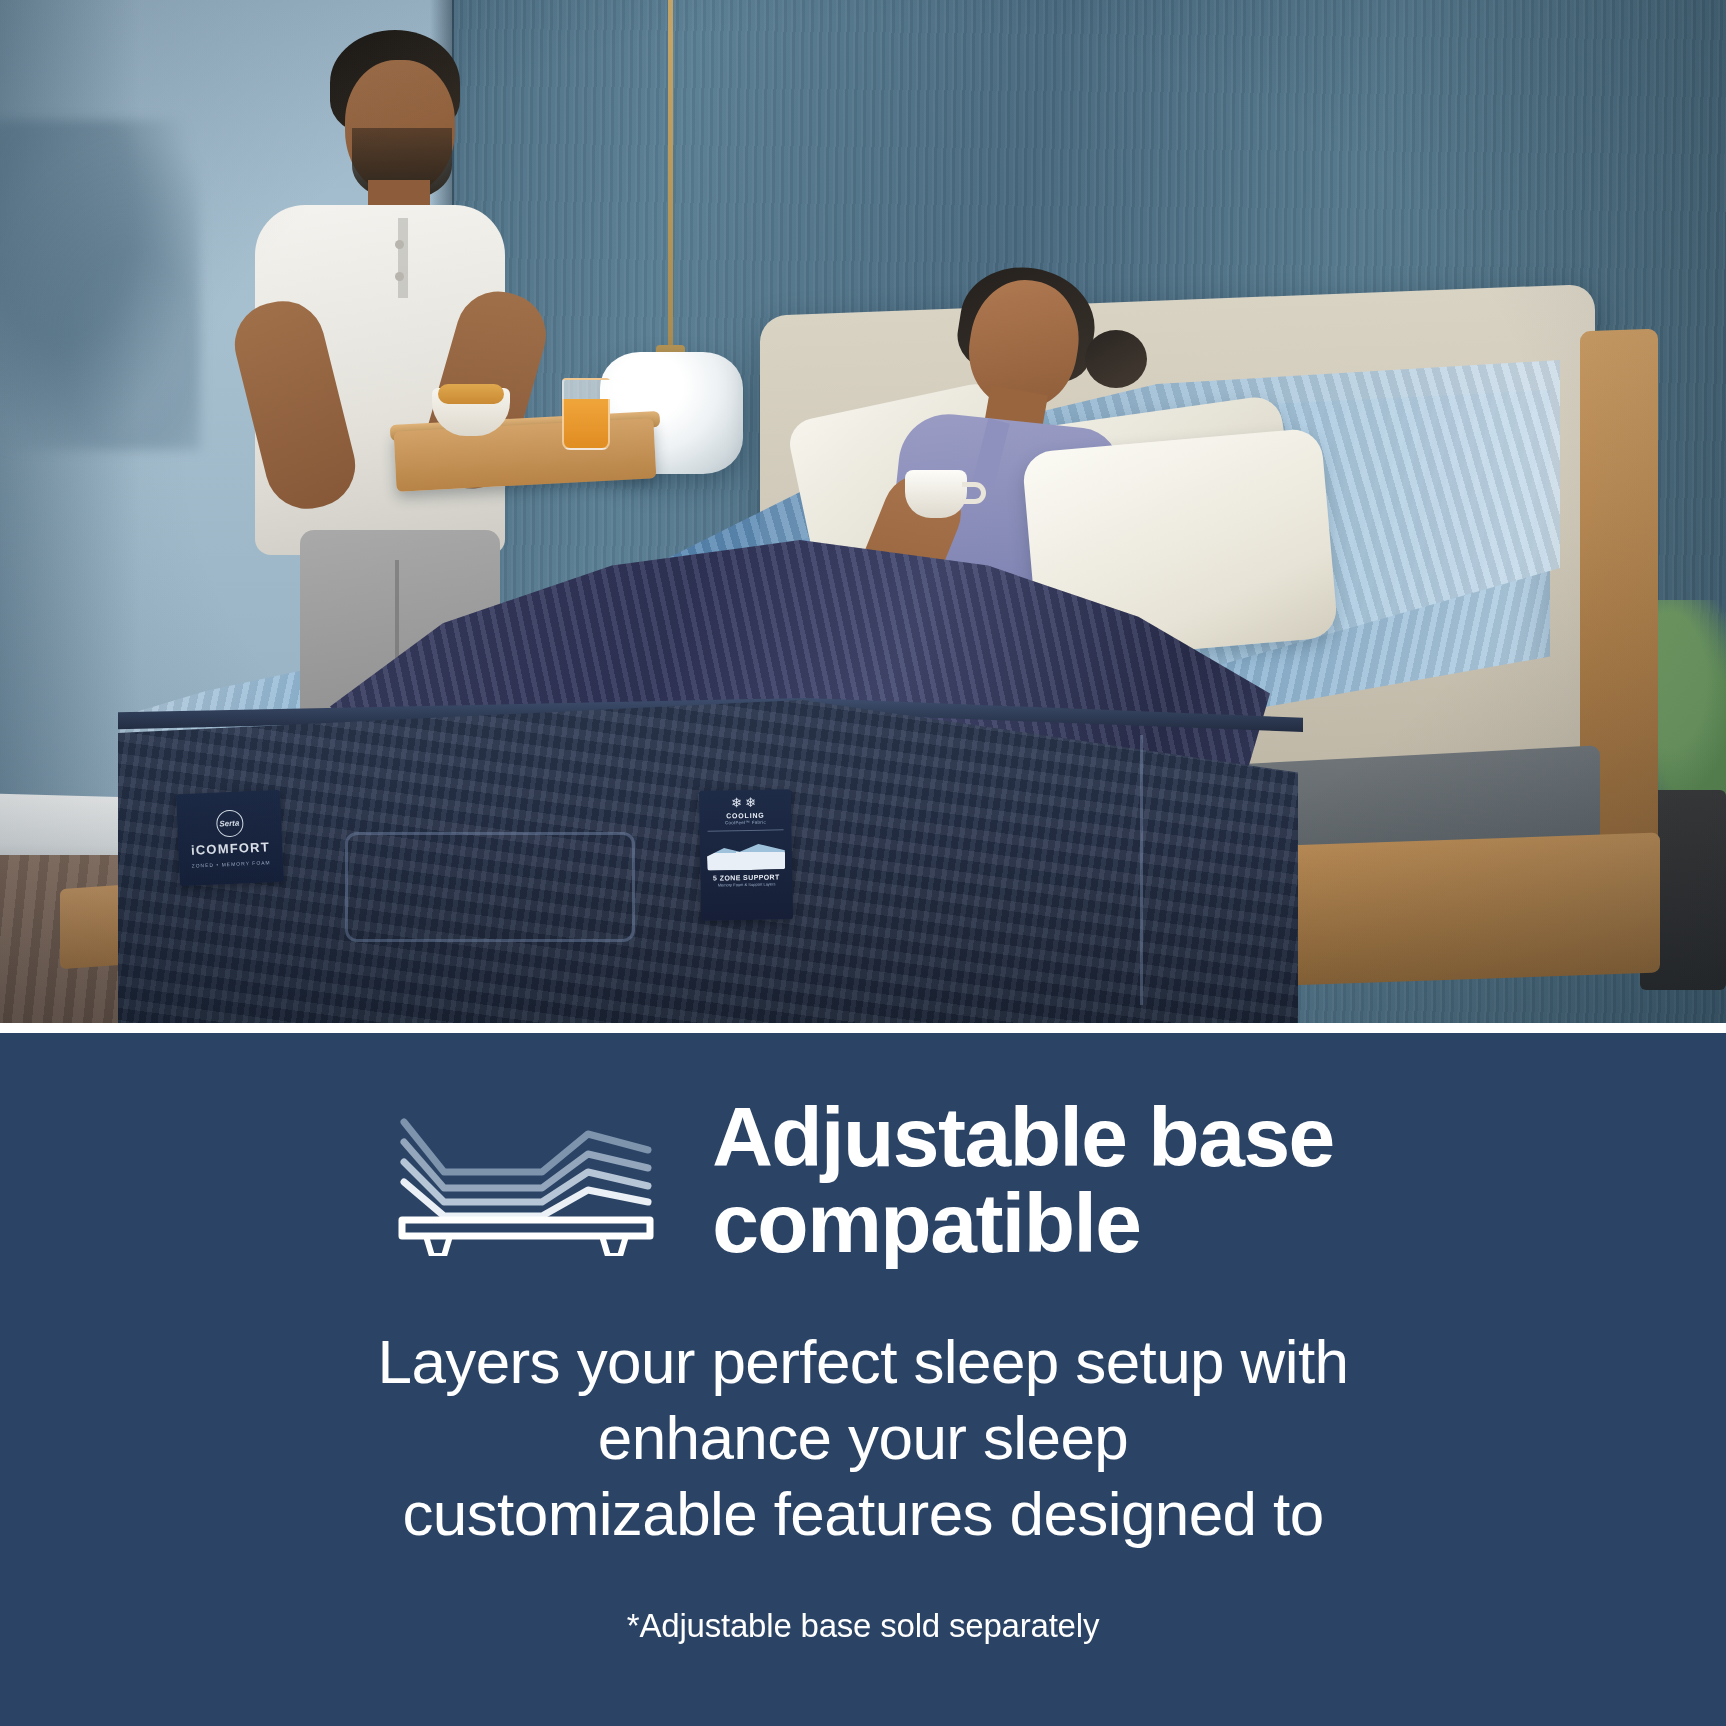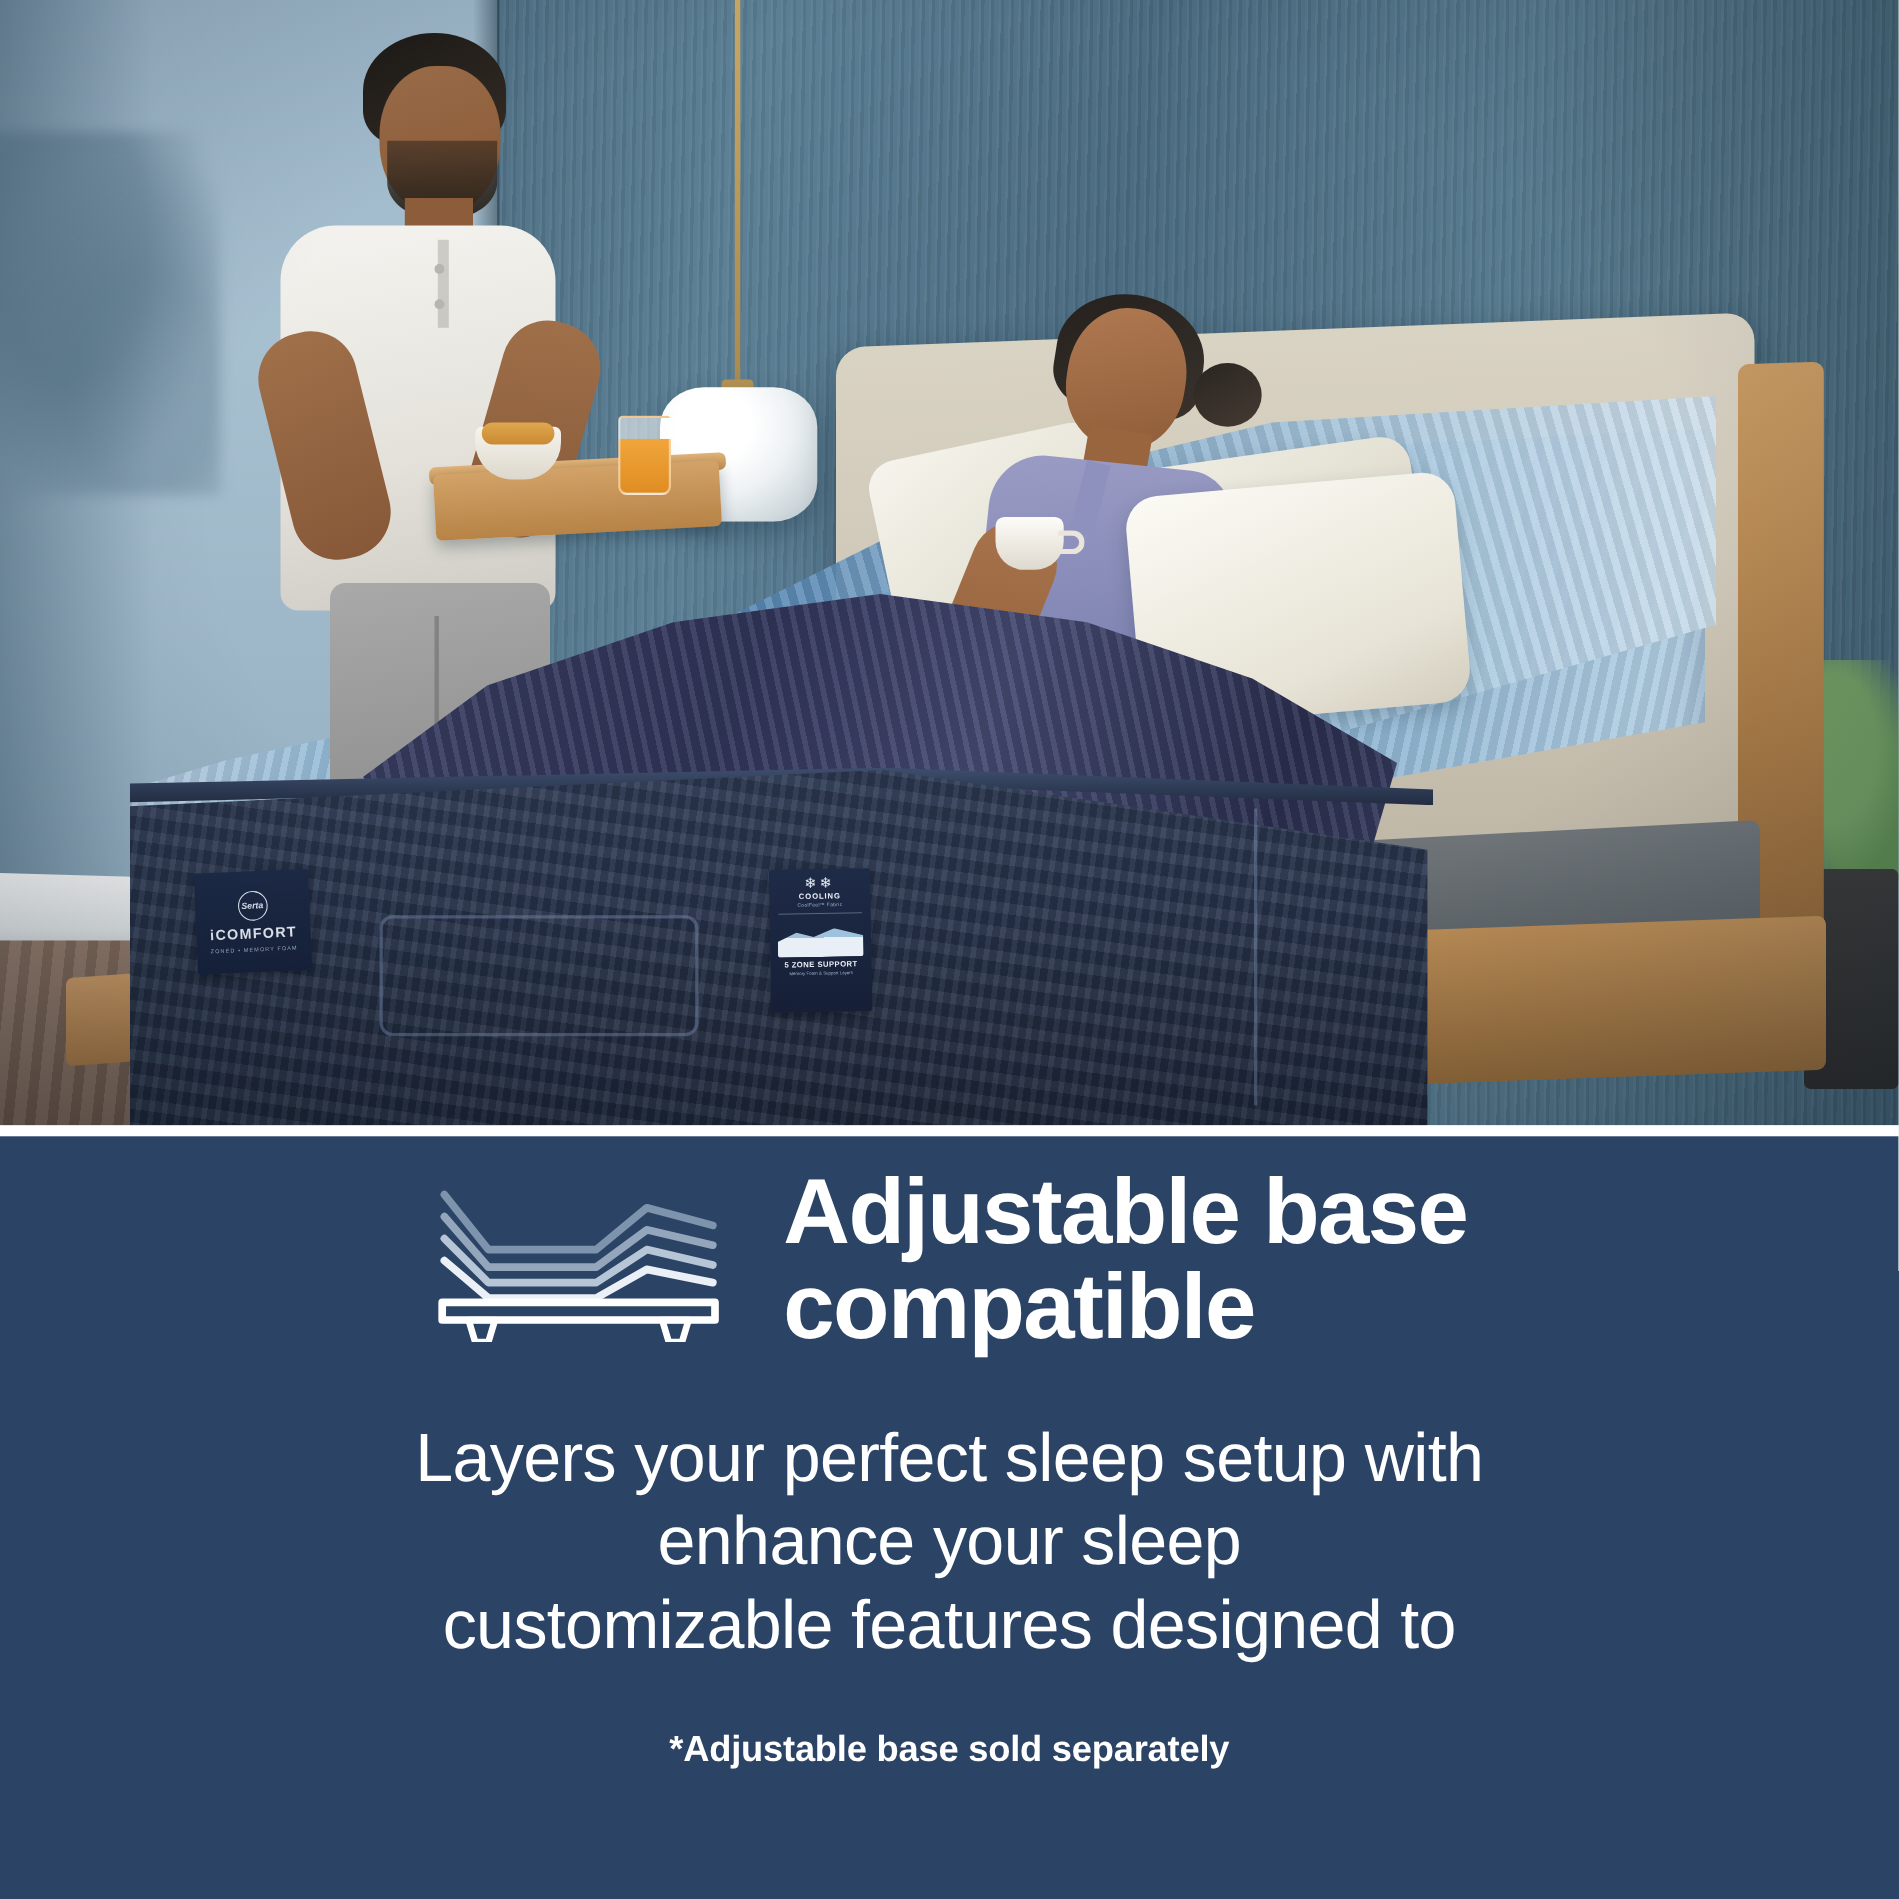--- a/index.html
+++ b/index.html
@@ -279,21 +279,21 @@
   .divider{ position:absolute; left:0; top:1023px; width:1726px; height:10px; background:#ffffff; }
 
   
   .panel{
     position:absolute; left:0; top:1033px; width:1726px; height:693px;
     background:#2b4466;
     display:flex; flex-direction:column; align-items:center;
   }
   .headline-row{
     display:flex; align-items:center; justify-content:center;
-    gap:52px; margin-top:26px; width:100%;
+    gap:52px; margin-top:62px; width:100%;
   }
   .base-icon{ width:268px; height:150px; flex:0 0 auto; }
   .headline{
     color:#ffffff;
     font-family:"Liberation Sans", sans-serif;
     font-weight:bold;
     font-size:84px;
     line-height:1.02;
     letter-spacing:-1.5px;
     max-width:700px;
@@ -304,21 +304,21 @@
     font-size:62px;
     line-height:1.22;
     text-align:center;
     max-width:1300px;
     margin-top:58px;
     letter-spacing:-0.6px;
   }
   .footnote{
     color:#ffffff;
     font-size:33px;
-    font-weight:bold;
+    font-weight:normal;
     text-align:center;
     margin-top:56px;
     letter-spacing:-0.2px;
   }
 </style>
 </head>
 <body>
 
 <div class="promo-card">
 

